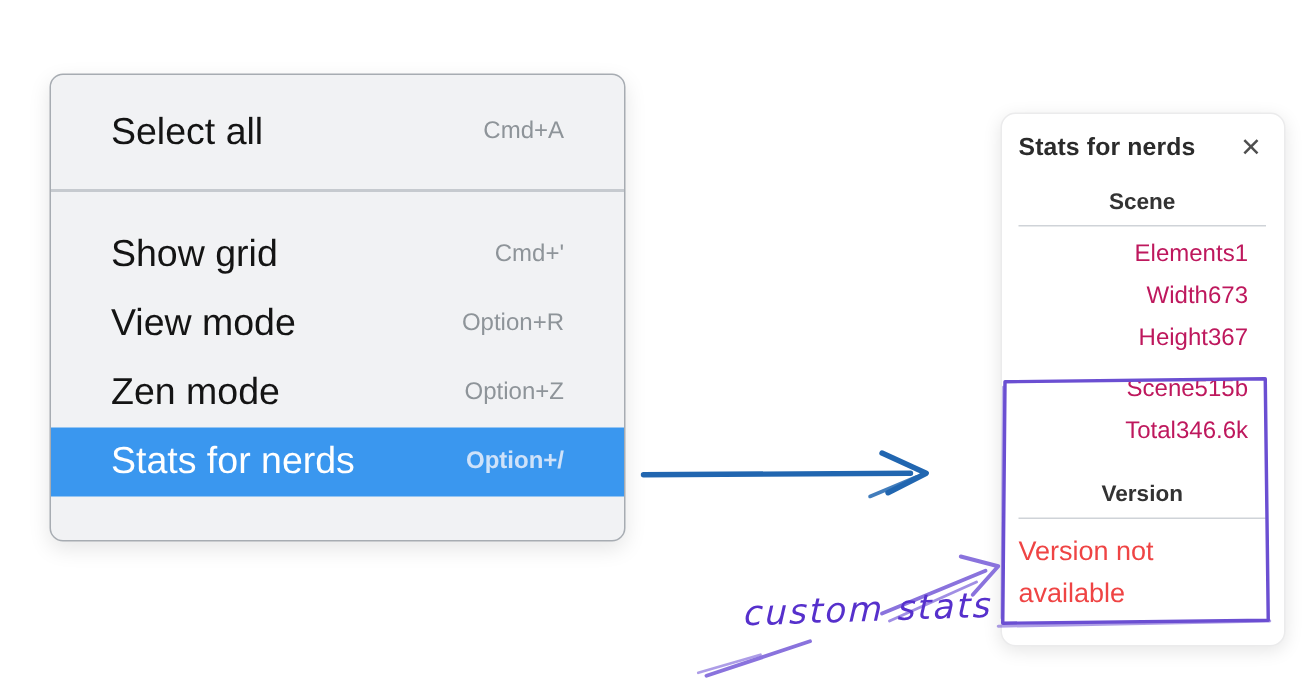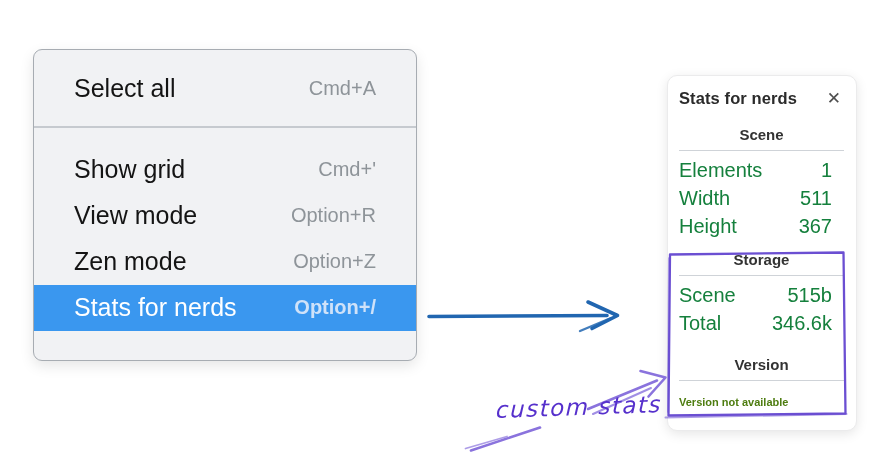--- a/index.html
+++ b/index.html
@@ -28,21 +28,21 @@
     justify-content: space-between;
     padding: 0 40px;
     font-size: 25px;
     color: #141414;
     height: 46px;
     cursor: default;
   }
   .menu-row-first { height: 76px; }
   .menu-row .shortcut {
     color: #8e9499;
-    font-size: 20px;
+    font-size: 16px;
   }
   .menu-divider {
     height: 1.5px;
     background: #c6cacf;
     width: 100%;
   }
   .menu-group { padding-top: 19px; }
   .menu-row.highlighted { background: #3a97ef; color: #ffffff; }
   .menu-row.highlighted .shortcut { color: #cfe2f9; font-weight: bold; }
 
@@ -83,32 +83,31 @@
     font-weight: bold;
     font-size: 15px;
     color: #333333;
     padding: 5px 0 7px 0;
     border-bottom: 1px solid #cfd3d8;
     margin-bottom: 5px;
   }
   .stats-heading.no-space { margin-top: 14px; }
   .stats-row {
     display: flex;
-    justify-content: space-between;
-    font-size: 20px;
+    justify-content: flex-end;
+    font-size: 16px;
     line-height: 28px;
-    color: #15803d;
+    color: #be185d;
     padding-right: 12px;
   }
   .stats-note {
-    font-size: 11px;
-    color: #4d7c0f;
+    font-size: 18px;
+    color: #ef4444;
     line-height: 28px;
     padding-top: 2px;
-    font-weight: bold;
   }
   .storage-block { margin-top: 6px; }
 
   
   .overlay-svg {
     position: absolute;
     left: 0; top: 0;
     width: 873px; height: 461px;
     pointer-events: none;
     z-index: 10;
@@ -161,30 +160,29 @@
   </div>
 
   <div>
     <div class="stats-heading">Scene</div>
     <div class="stats-row">
       <span>Elements</span>
       <span>1</span>
     </div>
     <div class="stats-row">
       <span>Width</span>
-      <span>511</span>
+      <span>673</span>
     </div>
     <div class="stats-row">
       <span>Height</span>
       <span>367</span>
     </div>
   </div>
 
   <div class="storage-block">
-    <div class="stats-heading">Storage</div>
     <div class="stats-row">
       <span>Scene</span>
       <span>515b</span>
     </div>
     <div class="stats-row">
       <span>Total</span>
       <span>346.6k</span>
     </div>
   </div>
 

